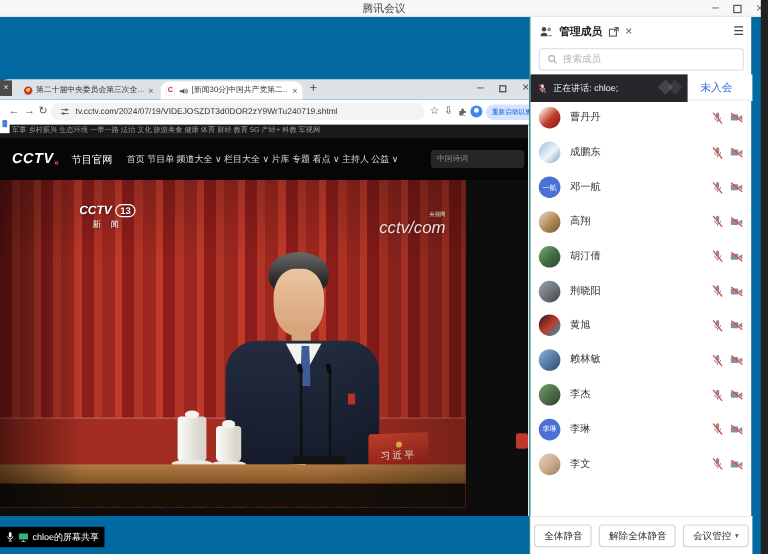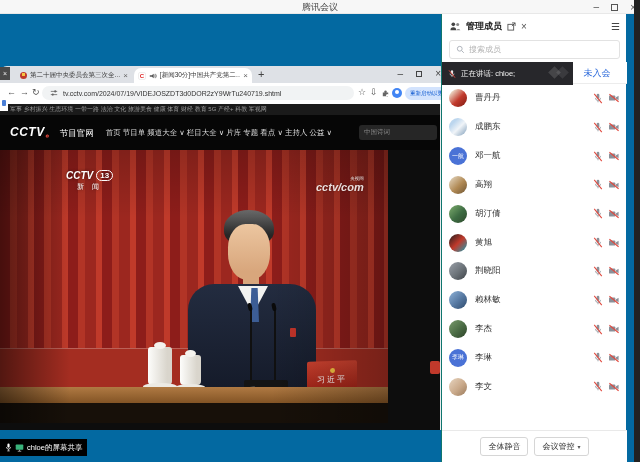--- a/index.html
+++ b/index.html
@@ -54,21 +54,21 @@
   
   .video { position:absolute; left:0; top:46px; width:388px; height:273px; overflow:hidden;
     background:repeating-linear-gradient(90deg,#8d1d1a 0 10px,#b23426 10px 17px,#9c271f 17px 28px,#c03a2a 28px 34px); }
   .video::after { content:""; position:absolute; inset:0; background:linear-gradient(90deg,rgba(0,0,0,.5),rgba(0,0,0,0) 18%,rgba(0,0,0,0) 70%,rgba(0,0,0,.28)),linear-gradient(180deg,rgba(0,0,0,.18),rgba(0,0,0,0) 25%); pointer-events:none; }
   .cctv13 { position:absolute; left:66px; top:20px; color:#fff; text-shadow:0 0 3px rgba(0,0,0,.6); z-index:2; }
   .cctv13 .row { display:flex; align-items:center; gap:3px; font-weight:bold; font-style:italic; font-size:10px; }
   .cctv13 .num { font-style:normal; border:1px solid #fff; border-radius:8px; font-size:8px; padding:0 3px; }
   .cctv13 .sub { text-align:center; font-size:7px; letter-spacing:3px; margin-top:1px; }
   .wmk { position:absolute; left:316px; top:26px; color:#fff; opacity:.85; z-index:2; text-shadow:0 0 2px rgba(0,0,0,.5); }
   .wmk .t { font-size:4.5px; text-align:right; }
-  .wmk .b { font-size:11px; font-weight:bold; font-style:italic; }
+  .wmk .b { font-size:14px; font-weight:normal; font-style:italic; }
   .backband { position:absolute; left:0; top:198px; width:388px; height:42px; background:#a42d21; border-top:1px solid rgba(255,255,255,.25); }
   .hair { position:absolute; left:224px; top:60px; width:50px; height:36px; border-radius:50% 50% 40% 40%; background:linear-gradient(180deg,#6b6b6b,#262626 70%); }
   .face { position:absolute; left:228px; top:74px; width:42px; height:56px; border-radius:42% 42% 46% 46%; background:linear-gradient(180deg,#ecc6a0,#d8a67c 85%); }
   .neck { position:absolute; left:243px; top:124px; width:16px; height:14px; background:#d8a67c; }
   .suit { position:absolute; left:188px; top:134px; width:128px; height:103px; border-radius:26px 26px 0 0; background:linear-gradient(180deg,#232c40,#151b2a); }
   .shirt { position:absolute; left:238px; top:136px; width:30px; height:28px; background:#f2f2f0; clip-path:polygon(0 0,100% 0,50% 100%); }
   .tie { position:absolute; left:250px; top:138px; width:9px; height:34px; background:#3c5d95; clip-path:polygon(15% 0,85% 0,100% 100%,0 100%); }
   .badge-red { position:absolute; left:290px; top:178px; width:6px; height:9px; background:#c2342a; border-radius:1px; }
   .mic-rod { position:absolute; width:2px; height:75px; top:160px; background:#101010; }
   .mic-head { position:absolute; width:4px; height:8px; top:153px; background:#0a0a0a; border-radius:2px; }
@@ -385,54 +385,54 @@
               <line x1="1.5" y1="1" x2="10.5" y2="12" stroke="#e0493e" stroke-width="1.3"></line>
             </svg>
             <svg width="12" height="10" viewBox="0 0 14 12">
               <rect x="1" y="3" width="7.5" height="6" rx="1" fill="#8a9099"></rect>
               <path d="M9 5.5 L12.5 3.4 V8.6 L9 6.5 Z" fill="#8a9099"></path>
               <line x1="1.5" y1="1.5" x2="12.5" y2="10.5" stroke="#e0493e" stroke-width="1.3"></line>
             </svg>
           </span>
       </div>
       <div class="m-row">
+        <span class="avatar" style="background: linear-gradient(135deg, rgb(154, 160, 168), rgb(107, 114, 120) 55%, rgb(61, 66, 71));"></span>
+        <span class="m-name">荆晓阳</span>
+        <span class="m-icons">
+            <svg width="10" height="11" viewBox="0 0 12 13">
+              <rect x="4.4" y="0.8" width="3.2" height="6" rx="1.6" fill="#8a9099"></rect>
+              <path d="M3 5.8 a3 3 0 0 0 6 0" fill="none" stroke="#8a9099" stroke-width="1"></path>
+              <line x1="6" y1="9" x2="6" y2="11" stroke="#8a9099" stroke-width="1"></line>
+              <line x1="1.5" y1="1" x2="10.5" y2="12" stroke="#e0493e" stroke-width="1.3"></line>
+            </svg>
+            <svg width="12" height="10" viewBox="0 0 14 12">
+              <rect x="1" y="3" width="7.5" height="6" rx="1" fill="#8a9099"></rect>
+              <path d="M9 5.5 L12.5 3.4 V8.6 L9 6.5 Z" fill="#8a9099"></path>
+              <line x1="1.5" y1="1.5" x2="12.5" y2="10.5" stroke="#e0493e" stroke-width="1.3"></line>
+            </svg>
+          </span>
+      </div>
+      <div class="m-row">
         <span class="avatar" style="background: linear-gradient(135deg, rgb(29, 29, 29), rgb(192, 57, 43) 50%, rgb(23, 162, 184));"></span>
         <span class="m-name">黄旭</span>
         <span class="m-icons">
             <svg width="10" height="11" viewBox="0 0 12 13">
               <rect x="4.4" y="0.8" width="3.2" height="6" rx="1.6" fill="#8a9099"></rect>
               <path d="M3 5.8 a3 3 0 0 0 6 0" fill="none" stroke="#8a9099" stroke-width="1"></path>
               <line x1="6" y1="9" x2="6" y2="11" stroke="#8a9099" stroke-width="1"></line>
               <line x1="1.5" y1="1" x2="10.5" y2="12" stroke="#e0493e" stroke-width="1.3"></line>
             </svg>
             <svg width="12" height="10" viewBox="0 0 14 12">
               <rect x="1" y="3" width="7.5" height="6" rx="1" fill="#8a9099"></rect>
               <path d="M9 5.5 L12.5 3.4 V8.6 L9 6.5 Z" fill="#8a9099"></path>
               <line x1="1.5" y1="1.5" x2="12.5" y2="10.5" stroke="#e0493e" stroke-width="1.3"></line>
             </svg>
           </span>
       </div>
       <div class="m-row">
-        <span class="avatar" style="background: linear-gradient(135deg, rgb(154, 160, 168), rgb(107, 114, 120) 55%, rgb(61, 66, 71));"></span>
-        <span class="m-name">荆晓阳</span>
-        <span class="m-icons">
-            <svg width="10" height="11" viewBox="0 0 12 13">
-              <rect x="4.4" y="0.8" width="3.2" height="6" rx="1.6" fill="#8a9099"></rect>
-              <path d="M3 5.8 a3 3 0 0 0 6 0" fill="none" stroke="#8a9099" stroke-width="1"></path>
-              <line x1="6" y1="9" x2="6" y2="11" stroke="#8a9099" stroke-width="1"></line>
-              <line x1="1.5" y1="1" x2="10.5" y2="12" stroke="#e0493e" stroke-width="1.3"></line>
-            </svg>
-            <svg width="12" height="10" viewBox="0 0 14 12">
-              <rect x="1" y="3" width="7.5" height="6" rx="1" fill="#8a9099"></rect>
-              <path d="M9 5.5 L12.5 3.4 V8.6 L9 6.5 Z" fill="#8a9099"></path>
-              <line x1="1.5" y1="1.5" x2="12.5" y2="10.5" stroke="#e0493e" stroke-width="1.3"></line>
-            </svg>
-          </span>
-      </div>
-      <div class="m-row">
         <span class="avatar" style="background: linear-gradient(135deg, rgb(143, 179, 217), rgb(85, 119, 160) 55%, rgb(46, 74, 107));"></span>
         <span class="m-name">赖林敏</span>
         <span class="m-icons">
             <svg width="10" height="11" viewBox="0 0 12 13">
               <rect x="4.4" y="0.8" width="3.2" height="6" rx="1.6" fill="#8a9099"></rect>
               <path d="M3 5.8 a3 3 0 0 0 6 0" fill="none" stroke="#8a9099" stroke-width="1"></path>
               <line x1="6" y1="9" x2="6" y2="11" stroke="#8a9099" stroke-width="1"></line>
               <line x1="1.5" y1="1" x2="10.5" y2="12" stroke="#e0493e" stroke-width="1.3"></line>
             </svg>
             <svg width="12" height="10" viewBox="0 0 14 12">
@@ -490,20 +490,21 @@
               <rect x="1" y="3" width="7.5" height="6" rx="1" fill="#8a9099"></rect>
               <path d="M9 5.5 L12.5 3.4 V8.6 L9 6.5 Z" fill="#8a9099"></path>
               <line x1="1.5" y1="1.5" x2="12.5" y2="10.5" stroke="#e0493e" stroke-width="1.3"></line>
             </svg>
           </span>
       </div>
     </div>
 
     <div class="p-footer">
       <button class="f-btn">全体静音</button>
+      <button class="f-btn">解除全体静音</button>
       <button class="f-btn">
         <span>会议管控</span>
         <span class="caret">▾</span>
       </button>
     </div>
   </div>
 
 </div>
 
 </body></html>

